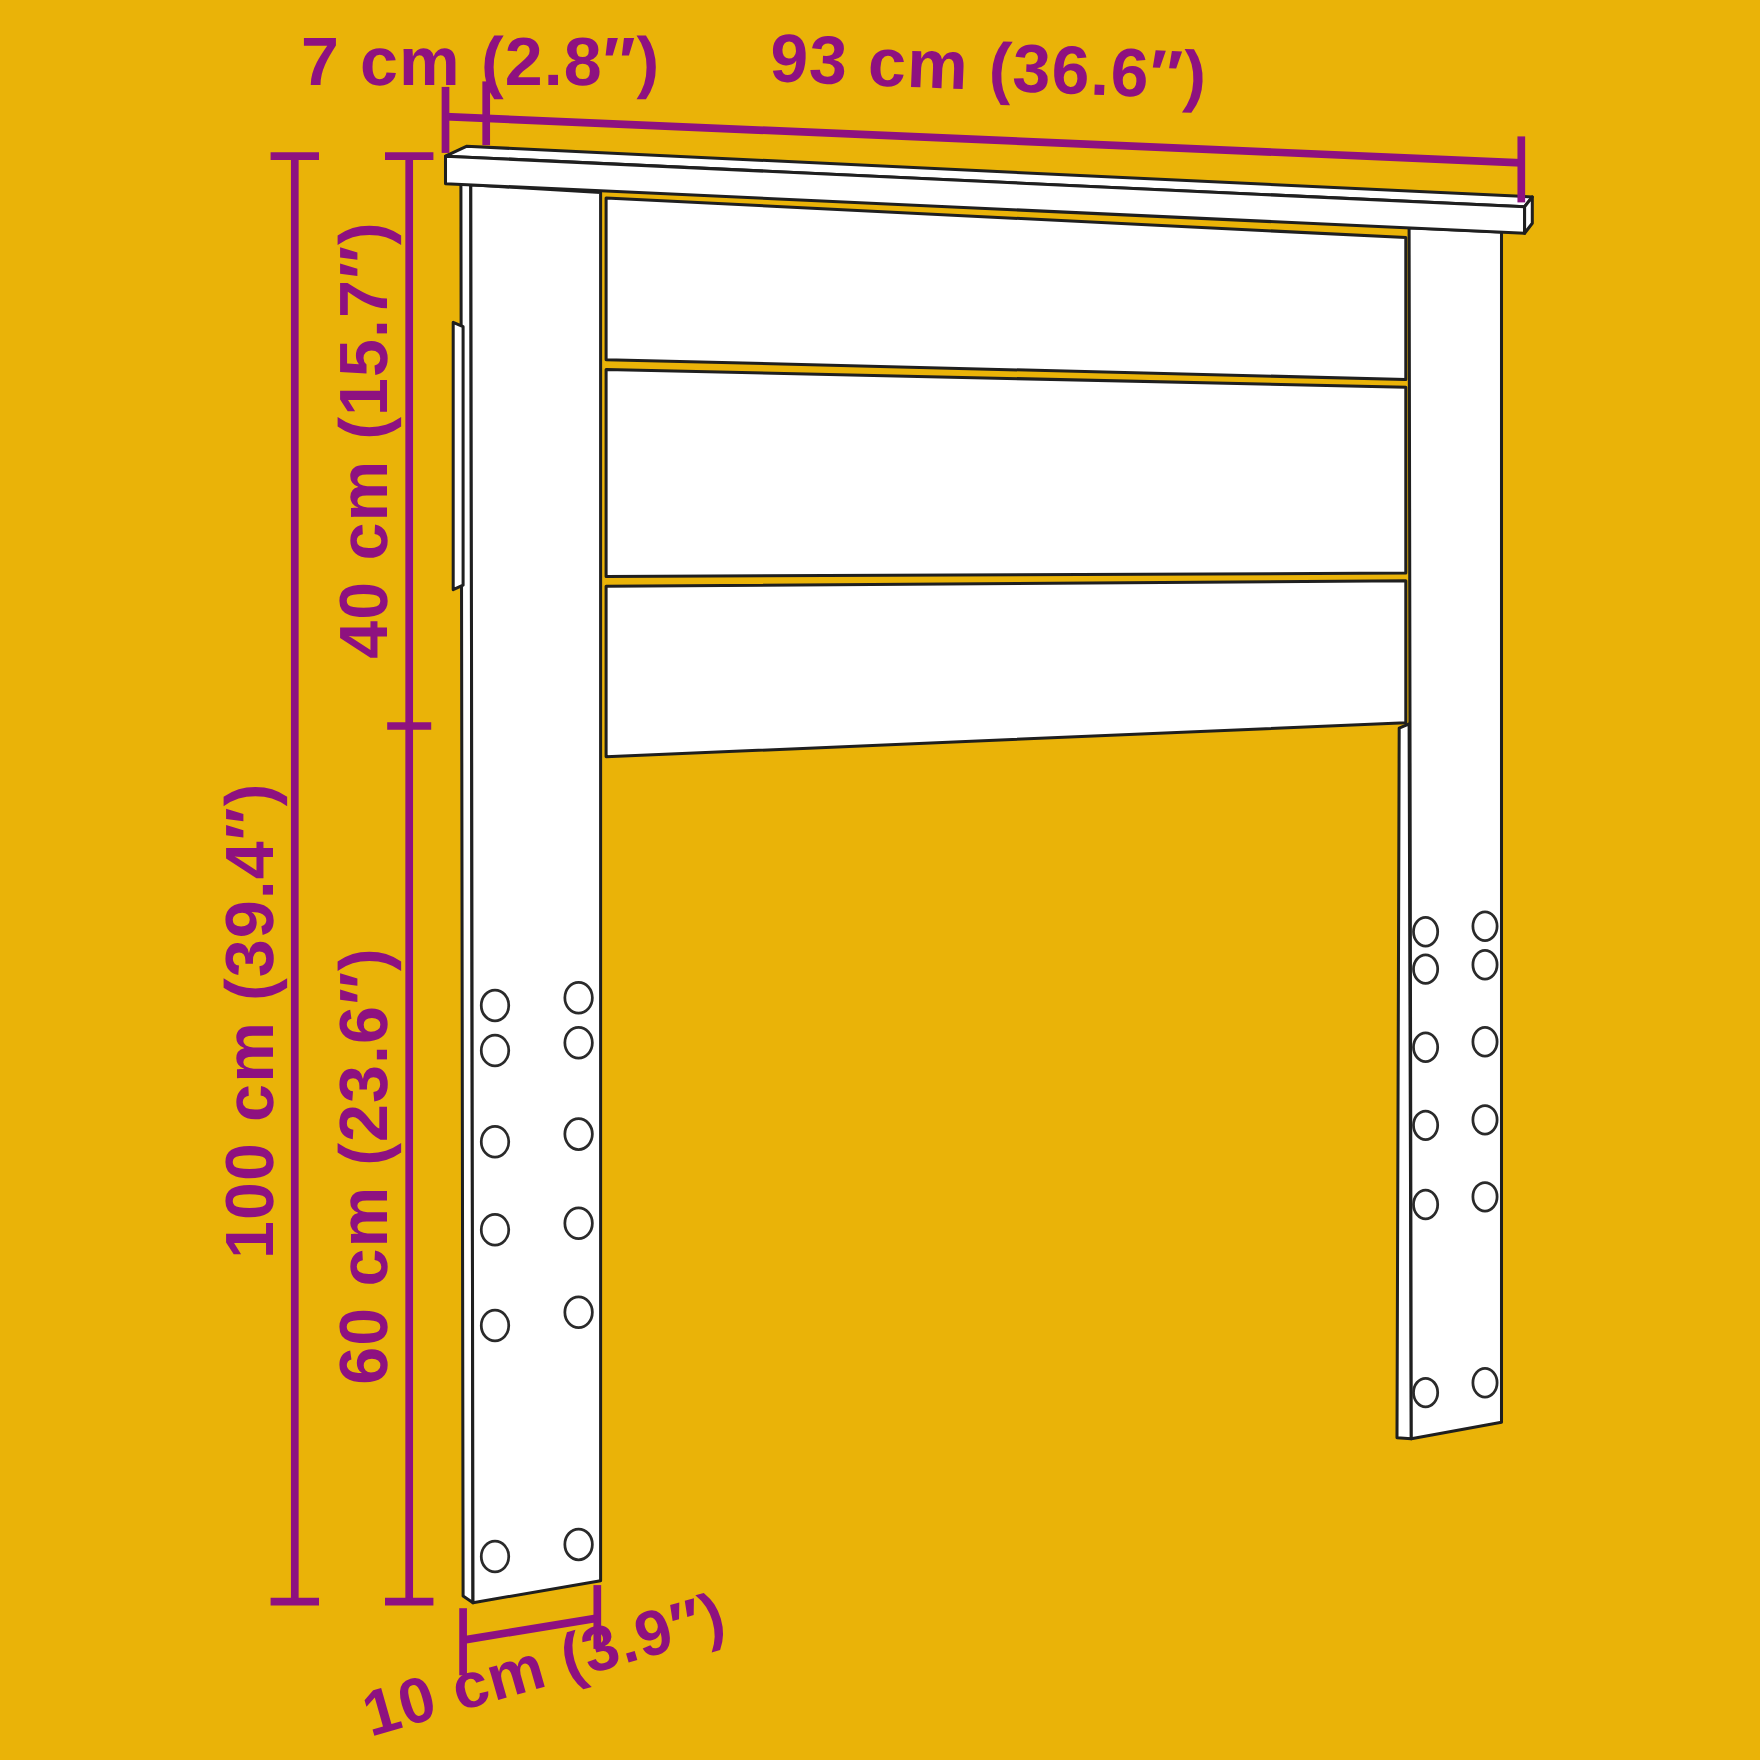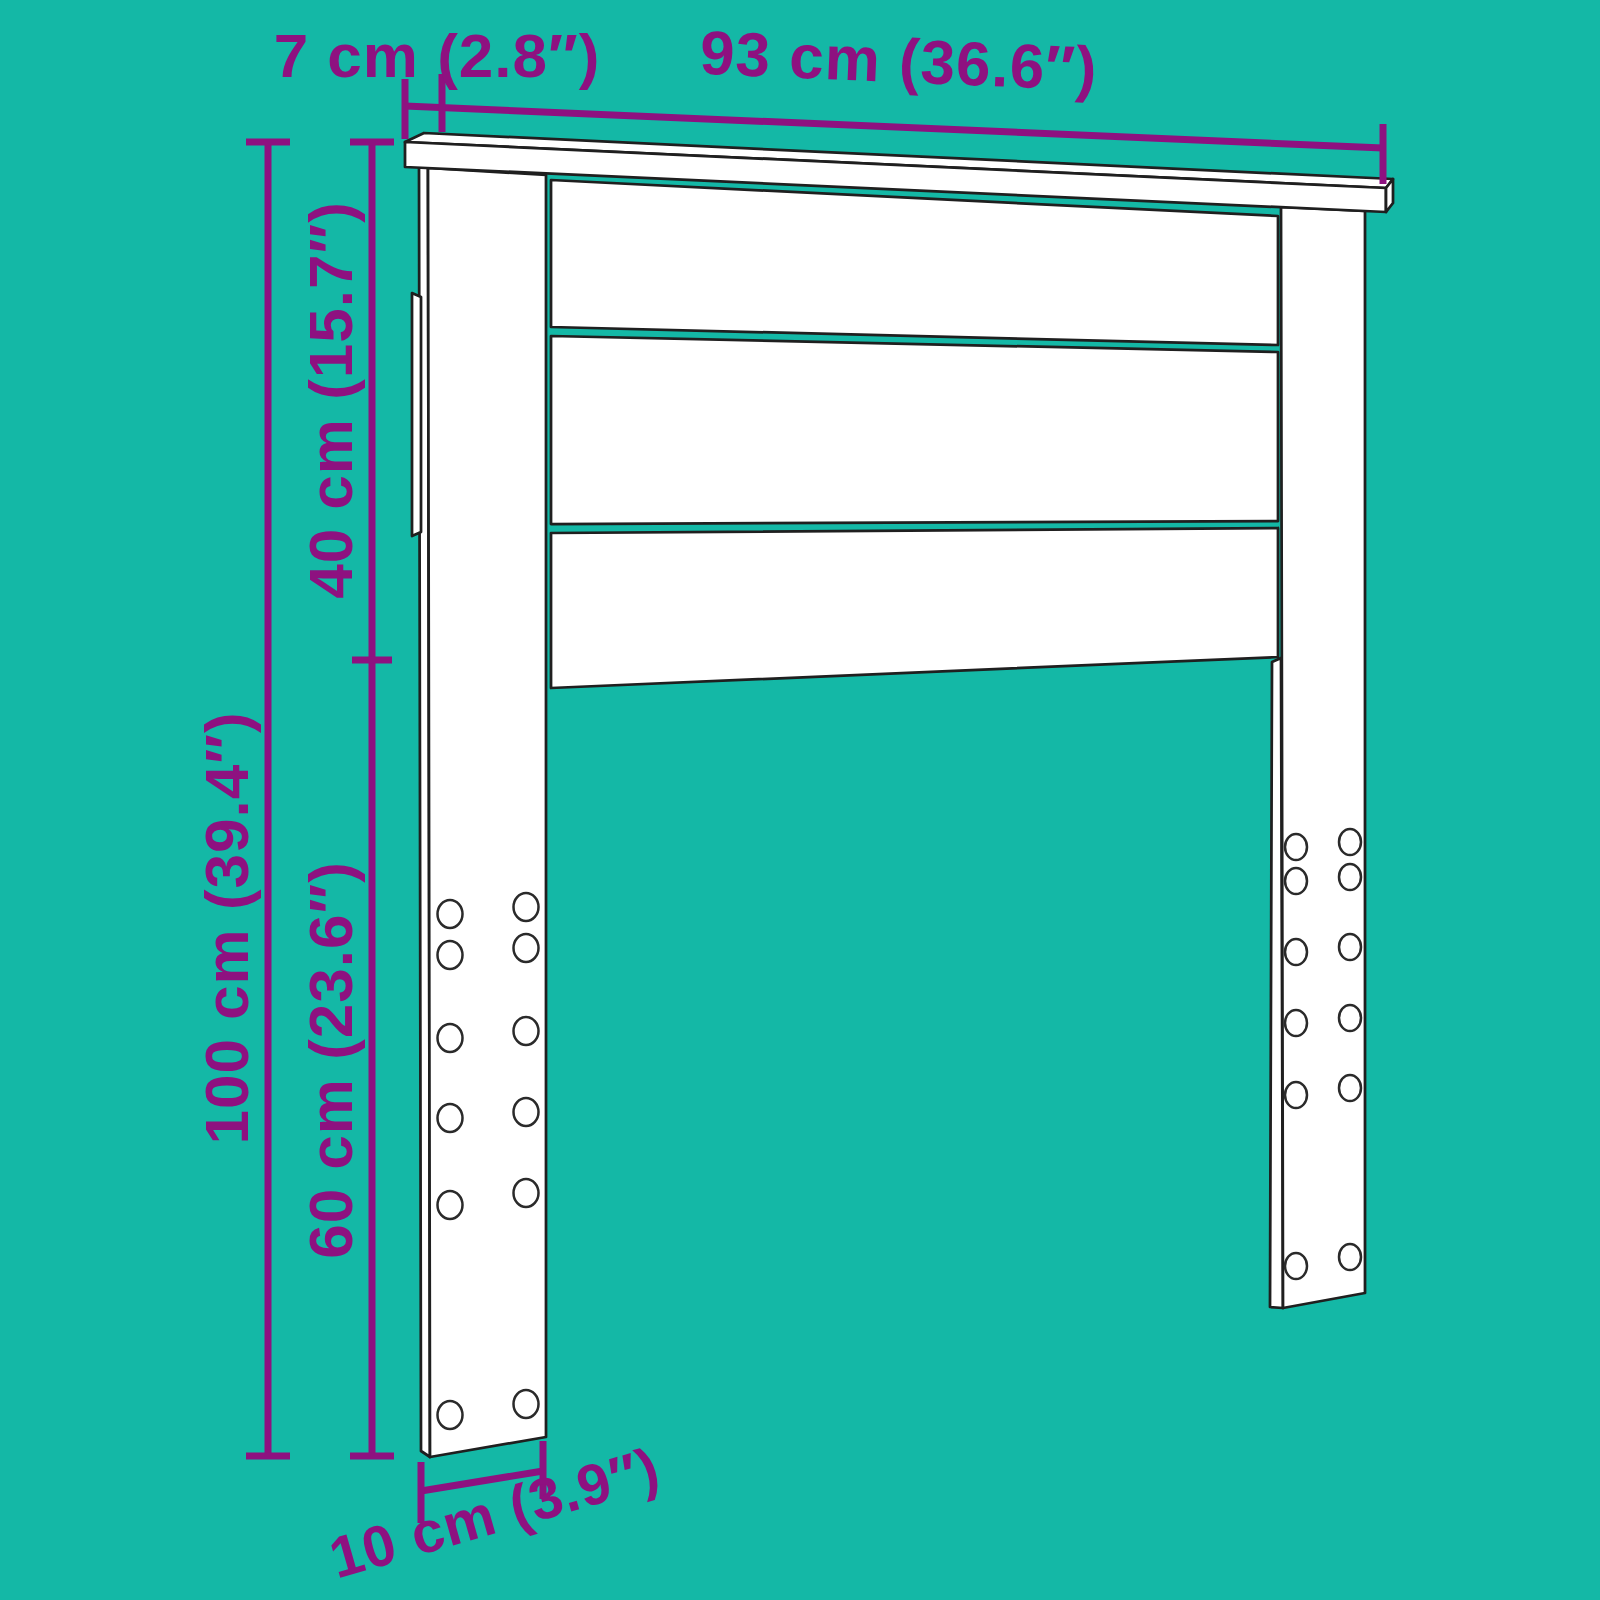--- a/index.html
+++ b/index.html
@@ -7,21 +7,21 @@
     padding: 0;
     background: #ffffff;
     width: 1600px;
     height: 1600px;
     overflow: hidden;
   }
   .stage {
     position: relative;
     width: 1600px;
     height: 1600px;
-    background: #14b8a6;
+    background: #eab308;
   }
   svg { display: block; }
   .lineart {
     fill: #ffffff;
     stroke: #1f1f1f;
     stroke-width: 2.75;
     stroke-linejoin: round;
   }
   .hole {
     fill: #ffffff;

